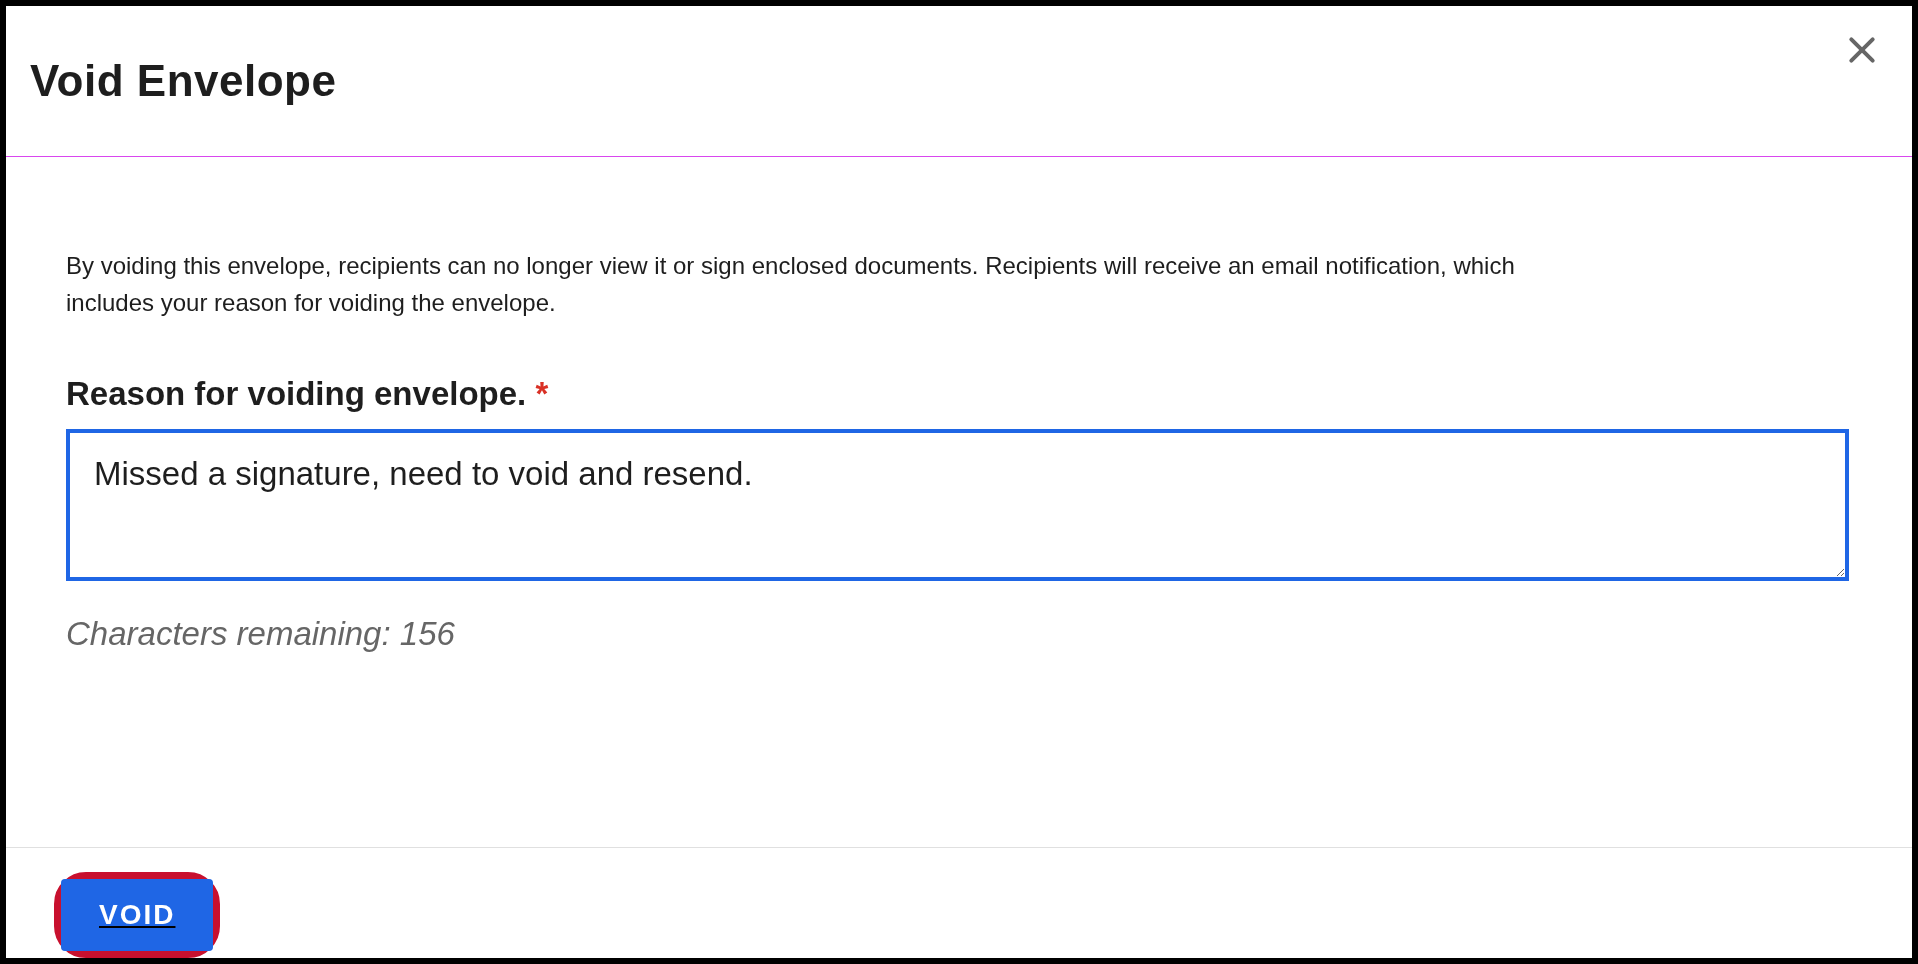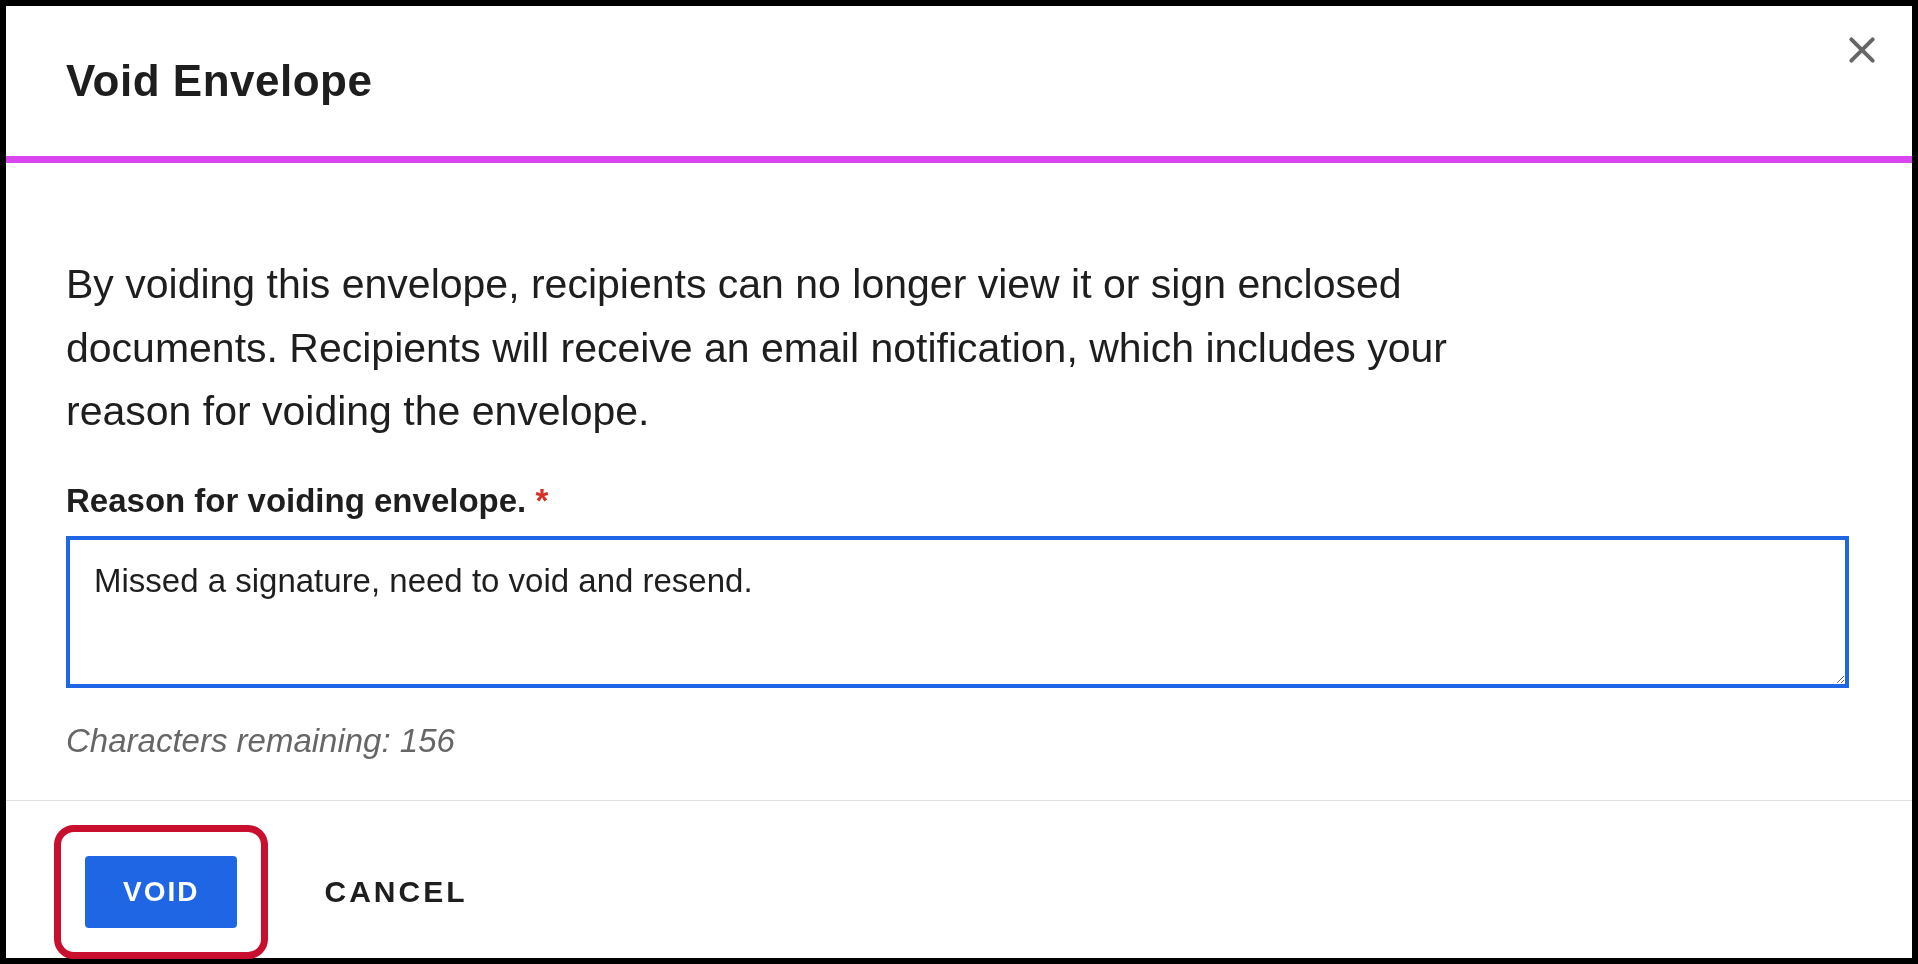--- a/index.html
+++ b/index.html
@@ -15,22 +15,22 @@
       border: 6px solid #000;
       width: 1918px;
       height: 964px;
       position: relative;
       background: #fff;
       display: flex;
       flex-direction: column;
     }
     .dialog-header {
       position: relative;
-      padding: 50px 60px 50px 60px;
-      border-bottom: 7px solid #d946ef;
+      padding: 50px 60px 50px 24px;
+      border-bottom: 1px solid #d946ef;
     }
     .dialog-title {
       font-size: 44px;
       font-weight: 600;
       color: #1e1e1e;
       letter-spacing: 0.5px;
     }
     .close-icon {
       position: absolute;
       top: 24px;
@@ -45,24 +45,24 @@
     }
     .close-icon svg {
       width: 32px;
       height: 32px;
     }
     .dialog-body {
       flex: 1;
       padding: 90px 60px 40px 60px;
     }
     .description-text {
-      font-size: 41px;
+      font-size: 24px;
       line-height: 1.55;
       color: #1e1e1e;
-      margin-bottom: 38px;
+      margin-bottom: 54px;
       max-width: 1480px;
     }
     .field-label {
       font-size: 33px;
       font-weight: 700;
       color: #1e1e1e;
       margin-bottom: 16px;
       display: block;
     }
     .required-asterisk {
@@ -89,23 +89,24 @@
     }
     .dialog-footer {
       border-top: 1px solid #e0e0e0;
       padding: 24px 48px 0px 48px;
       display: flex;
       align-items: center;
       gap: 46px;
     }
     .void-highlight {
       border: 7px solid #c8102e;
-      border-radius: 20px;
-      padding: 24px;
+      border-radius: 32px;
+      padding: 0;
       display: inline-flex;
+      text-decoration: underline;
     }
     .void-button {
       background: #1f66e5;
       color: #fff;
       border: none;
       font-size: 28px;
       font-weight: 700;
       letter-spacing: 2px;
       padding: 20px 38px;
       border-radius: 4px;
@@ -146,16 +147,15 @@
 
     <textarea class="reason-textarea" style="">Missed a signature, need to void and resend.</textarea>
 
     <div class="char-remaining">Characters remaining: 156</div>
   </div>
 
   <div class="dialog-footer">
     <span class="void-highlight">
       <button class="void-button">VOID</button>
     </span>
-    <button class="cancel-button">CANCEL</button>
   </div>
 
 </div>
 
 </body></html>

